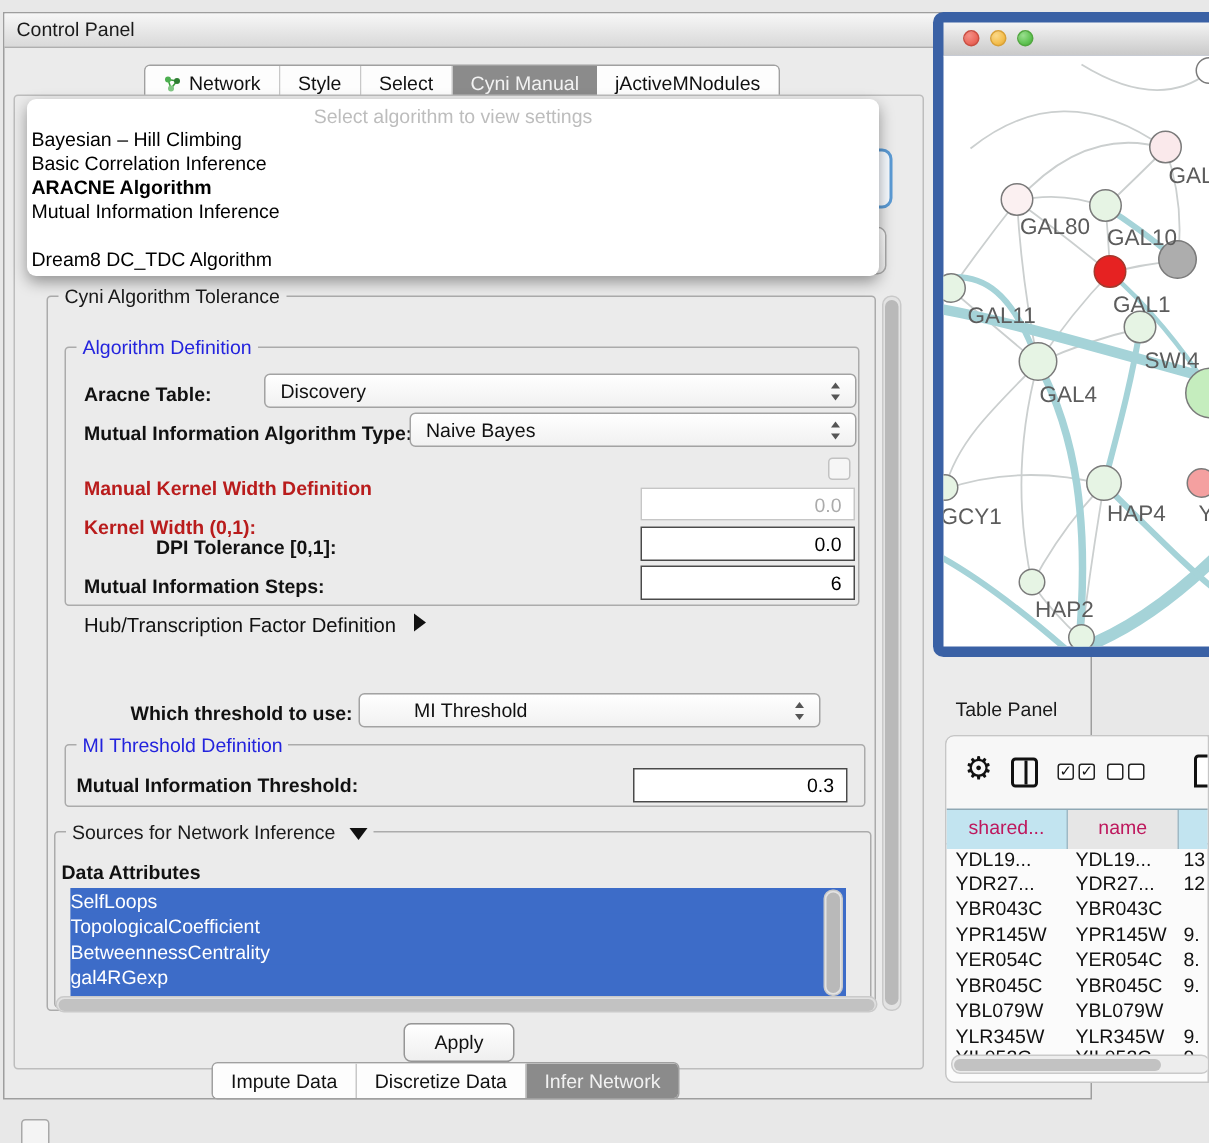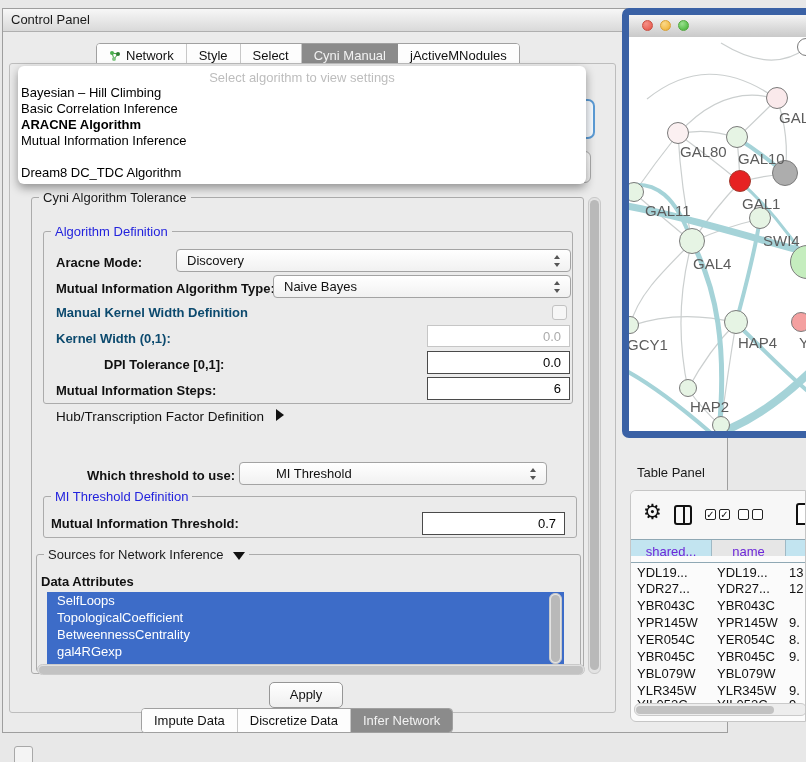--- a/index.html
+++ b/index.html
@@ -33,38 +33,38 @@
   
   .ghost{z-index:5;}
 
   
   .fs{border:1px solid #ABABAB;border-radius:3px;box-sizing:border-box;}
   .fs-legend{position:absolute;top:-8px;left:7px;background:#EBEBEB;padding:0 4px;font-size:13px;white-space:nowrap;}
   .blue{color:#2323DD;}
   .green{color:#33CC33;}
 
   .lbl{font-size:13px;font-weight:bold;color:#111;white-space:nowrap;}
-  .lbl.dis{color:#0c4a6e;}
+  .lbl.dis{color:#b91c1c;margin-top:13px;}
 
   .combo{background:linear-gradient(#FFFFFF,#F1F1F1);border:1px solid #A3A3A3;border-radius:4px;
          box-sizing:border-box;font-size:13px;color:#111;display:flex;align-items:center;padding:0 24px 0 10px;}
   .stepper{position:absolute;right:9px;top:50%;width:7px;height:12px;margin-top:-6px;}
   .stepper:before,.stepper:after{content:"";position:absolute;left:0;border-left:3.5px solid transparent;border-right:3.5px solid transparent;}
   .stepper:before{top:0;border-bottom:4.5px solid #555;}
   .stepper:after{bottom:0;border-top:4.5px solid #555;}
 
   .field{background:#FFF;box-sizing:border-box;font-size:13px;display:flex;align-items:center;
          justify-content:flex-end;padding:0 8px;}
   .field.en{border:1.5px solid #4A4A4A;color:#000;}
   .field.dis{border:1px solid #C6C6C6;color:#ABABAB;}
 
   .tri-right{display:inline-block;width:0;height:0;border-top:6px solid transparent;border-bottom:6px solid transparent;border-left:8px solid #111;}
   .tri-down{display:inline-block;width:0;height:0;border-left:6px solid transparent;border-right:6px solid transparent;border-top:8px solid #111;}
 
-  .list-item{left:0;width:100%;height:17px;background:#3D6CC8;color:#FFF;font-size:13px;line-height:17px;padding-left:10px;box-sizing:border-box;}
+  .list-item{left:0;width:100%;height:17px;background:#3D6CC8;color:#FFF;font-size:13px;line-height:17px;padding-left:0;box-sizing:border-box;}
 
   .vscroll{background:#E3E3E3;border:1px solid #C9C9C9;border-radius:6px;box-sizing:border-box;}
   .vthumb{position:absolute;left:1px;width:9px;background:#B9B9B9;border-radius:5px;}
   .hscroll{background:#E0E0E0;border:1px solid #CACACA;border-radius:6px;box-sizing:border-box;}
   .hthumb{position:absolute;top:1px;height:8px;background:#C2C2C2;border-radius:5px;}
 
   #apply-btn{left:266px;top:673px;width:72px;height:24px;background:linear-gradient(#FFFFFF,#EFEFEF);
              border:1px solid #969696;border-radius:5px;text-align:center;line-height:23px;font-size:13px;color:#111;}
 
   
@@ -73,22 +73,22 @@
                 border-bottom:1px solid #9A9A9A;}
   .tl{top:5px;width:11px;height:11px;border-radius:50%;box-sizing:border-box;}
   #net-canvas{left:629px;top:37px;width:177px;height:394px;background:#FFFFFF;overflow:hidden;}
   .node{position:absolute;border-radius:50%;border:1.5px solid #7A7A7A;box-sizing:border-box;}
   .nlabel{position:absolute;font-size:15px;color:#5C5C5C;white-space:nowrap;}
 
   
   #table-panel-title{left:637px;top:465px;font-size:13px;color:#1a1a1a;}
   #table-card{left:630px;top:490px;width:176px;height:232px;background:#FBFBFB;border:1px solid #C6C6C6;
               border-radius:6px 0 0 6px;box-sizing:border-box;overflow:hidden;}
-  .th{position:absolute;top:0;height:16px;box-sizing:border-box;border-right:1px solid #9FB9C5;
-      font-size:13px;color:#6d28d9;text-align:center;line-height:24px;overflow:hidden;}
+  .th{position:absolute;top:0;height:26px;box-sizing:border-box;border-right:1px solid #9FB9C5;
+      font-size:13px;color:#be185d;text-align:center;line-height:24px;overflow:hidden;}
   .td{position:absolute;font-size:13px;color:#111;white-space:nowrap;overflow:hidden;}
   .chk{width:11px;height:11px;border:1.5px solid #222;border-radius:2px;box-sizing:border-box;
        font-size:10px;line-height:9px;text-align:center;color:#111;background:#FFF;}
 
   #corner-icon{left:14px;top:746px;width:17px;height:20px;background:#F4F4F4;border:1px solid #A8A8A8;border-radius:3px;}
 </style>
 </head>
 <body>
 
 <div class="abs" id="control-panel">
@@ -142,21 +142,21 @@
   </div>
 
   <div class="abs fs" style="left:28px;top:188px;width:553px;height:477px;">
     <span class="fs-legend">Cyni Algorithm Tolerance</span>
   </div>
 
   <div class="abs fs" style="left:40px;top:222px;width:530px;height:173px;">
     <span class="fs-legend blue">Algorithm Definition</span>
   </div>
 
-  <span class="abs lbl" style="left:53px;top:246px;">Aracne Mode:</span>
+  <span class="abs lbl" style="left:53px;top:246px;">Aracne Table:</span>
   <div class="abs combo" style="left:173px;top:240px;width:395px;height:23px;">
     <span>Discovery</span>
     <span class="stepper"></span>
   </div>
 
   <span class="abs lbl" style="left:53px;top:272px;">Mutual Information Algorithm Type:</span>
   <div class="abs combo" style="left:270px;top:266px;width:298px;height:23px;">
     <span>Naive Bayes</span>
     <span class="stepper"></span>
   </div>
@@ -187,21 +187,21 @@
   <span class="abs lbl" style="left:84px;top:459px;">Which threshold to use:</span>
   <div class="abs combo" style="left:236px;top:453px;width:308px;height:23px;padding-left:36px;">
     <span>MI Threshold</span>
     <span class="stepper"></span>
   </div>
   <div class="abs fs" style="left:40px;top:487px;width:534px;height:42px;">
     <span class="fs-legend blue">MI Threshold Definition</span>
   </div>
   <span class="abs lbl" style="left:48px;top:507px;">Mutual Information Threshold:</span>
   <div class="abs field en" style="left:419px;top:503px;width:143px;height:23px;">
-    <span>0.7</span>
+    <span>0.3</span>
   </div>
 
   <div class="abs fs" style="left:33px;top:545px;width:545px;height:118px;">
     <span class="fs-legend">
       <span>Sources for Network Inference</span>
       <span class="tri-down" style="margin-left:6px;position:relative;top:1px;"></span>
     </span>
   </div>
   <span class="abs lbl" style="left:38px;top:565px;">Data Attributes</span>
   <div class="abs" style="left:44px;top:583px;width:517px;height:73px;background:#3D6CC8;overflow:hidden;">

